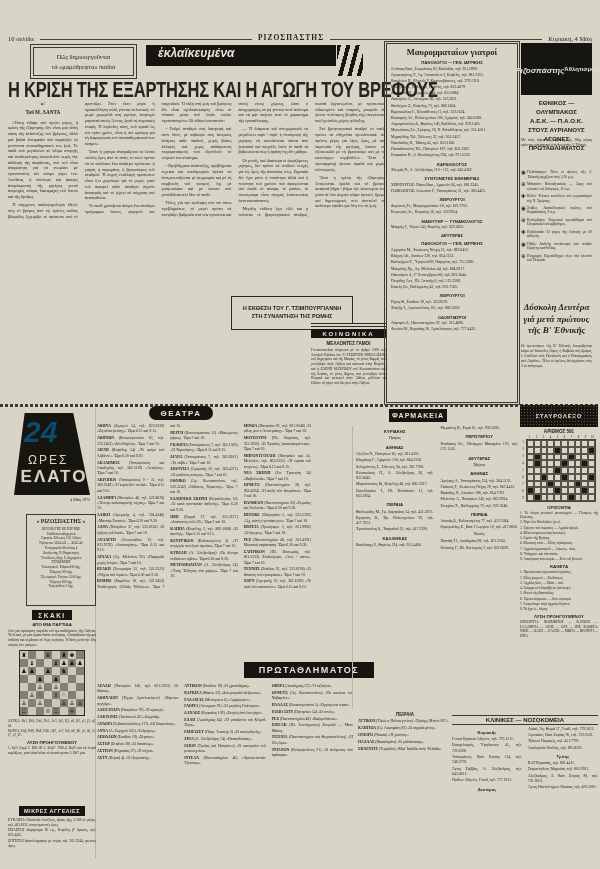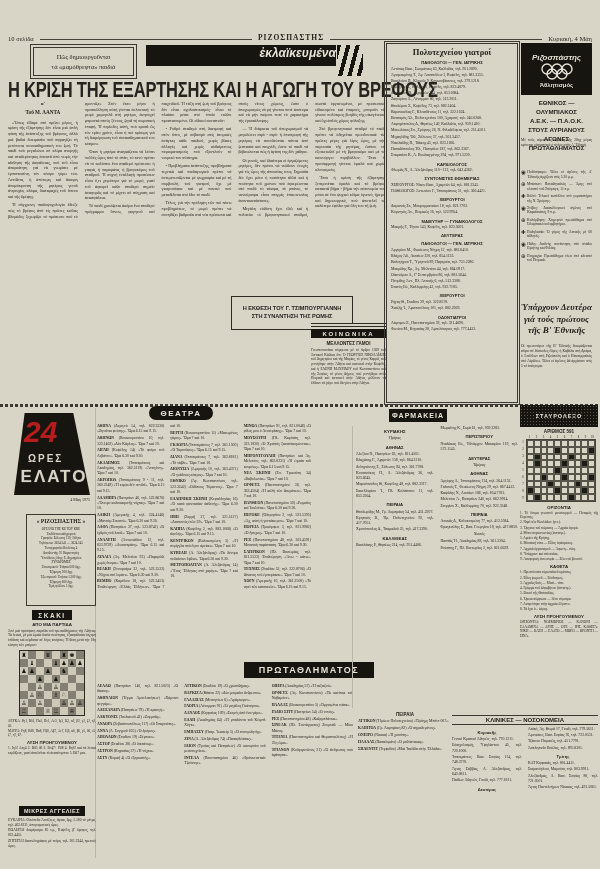--- a/index.html
+++ b/index.html
@@ -10,21 +10,21 @@
   .bar{background:#17150f;color:#e6e3d7;display:flex;align-items:center;justify-content:center;
        font-family:"Liberation Sans",sans-serif;font-weight:bold;}
   
   #hdr{left:8px;top:33px;width:584px;display:flex;align-items:flex-end;gap:6px;font-size:6.5px;}
   #hdr .hline{flex:1;border-bottom:1px solid #45423a;margin-bottom:2px;}
   #hdr .mid{font-weight:bold;font-size:7.5px;letter-spacing:1px;}
   
   #promo{left:33px;top:47px;width:99px;height:27px;border:1px solid #3c3a32;outline:1px solid #3c3a32;outline-offset:2px;
          display:flex;flex-direction:column;justify-content:center;text-align:center;font-size:6.4px;line-height:1.55;}
   
-  #banner{left:146px;top:45px;width:190px;height:21px;background:#17150f;color:#e6e3d7;padding:2px 0 1px 12px;box-sizing:border-box;text-align:right;}
+  #banner{left:146px;top:45px;width:190px;height:21px;background:#17150f;color:#e6e3d7;padding:2px 0 1px 12px;box-sizing:border-box;}
   #banner .l1{font-family:"Liberation Sans",sans-serif;font-weight:bold;font-style:italic;font-size:12px;line-height:1.05;}
   #banner .l2{display:inline-block;border:1px solid #d8d4c6;padding:0 4px;font-family:"Liberation Sans",sans-serif;
               font-weight:bold;font-size:9.5px;letter-spacing:1.2px;line-height:1.2;margin-top:1px;}
   #banner-stripes{left:337px;top:45px;width:26px;height:31px;
      background:repeating-linear-gradient(105deg,#17150f 0 4px,transparent 4px 9px);}
   
   #headline{left:8px;top:77px;width:378px;font-family:"Liberation Sans",sans-serif;font-weight:900;
             font-size:16.5px;letter-spacing:-0.2px;white-space:nowrap;transform:scaleY(1.32);transform-origin:top left;}
   
   #article{left:8px;top:101px;width:377px;height:302px;column-count:5;column-gap:7px;
@@ -62,22 +62,22 @@
   .fx-icon{float:left;font-size:5.5px;line-height:5px;margin-right:1.5px;}
   #teaser2{left:521px;top:302px;width:71px;font-weight:bold;font-style:italic;font-size:9px;line-height:1.3;text-align:center;}
   #teaser2-txt{left:521px;top:344px;width:71px;font-size:3.6px;line-height:1.38;}
   
   #rule405{left:0;top:404px;width:600px;height:3px;
      background:repeating-linear-gradient(90deg,#3c3a32 0 3px,transparent 3px 5px);}
   
   #logo24{left:10px;top:413px;width:84px;height:95px;}
   #logo24 .blk{position:absolute;left:4px;top:0;width:76px;height:82px;background:#17150f;
                clip-path:polygon(14% 0,78% 0,100% 100%,0 100%);}
-  #logo24 .n24{position:absolute;left:14px;top:2px;color:#b91c1c;font-weight:bold;font-style:italic;font-size:30px;font-family:"Liberation Sans",sans-serif;}
-  #logo24 .ores{position:absolute;left:18px;top:40px;color:#d8d4c6;font-weight:bold;font-size:10px;letter-spacing:2px;font-family:"Liberation Sans",sans-serif;}
+  #logo24 .n24{position:absolute;left:14px;top:2px;color:#0c4a6e;font-weight:bold;font-style:italic;font-size:30px;font-family:"Liberation Sans",sans-serif;}
+  #logo24 .ores{position:absolute;left:18px;top:40px;color:#d8d4c6;font-weight:normal;font-size:12px;letter-spacing:2px;font-family:"Liberation Sans",sans-serif;}
   #logo24 .rizos{position:absolute;left:6px;top:54px;width:76px;text-align:center;font-weight:bold;font-size:17px;letter-spacing:2px;
       color:#d8d4c6;font-family:"Liberation Sans",sans-serif;
       text-shadow:-0.7px 0 #26241f,0.7px 0 #26241f,0 -0.7px #26241f,0 0.7px #26241f;}
   #logo24 .dt{position:absolute;right:4px;top:84px;font-size:4px;}
   
   #masthead{left:26px;top:514px;width:70px;height:92px;border:1px solid #3c3a32;padding:2px;box-sizing:border-box;text-align:center;overflow:hidden;}
   #masthead .mt{font-weight:bold;font-size:5.5px;margin-bottom:1.5px;}
   #masthead div{font-size:3.2px;line-height:1.5;}
   
   #chess{left:8px;top:610px;width:88px;}
@@ -182,21 +182,21 @@
   </div>
 
   <div class="abs" id="koinonika">
     <div class="stripes"></div>
     <div class="bar kbar">ΚΟΙΝΩΝΙΚΑ</div>
     <div class="sub">ΜΕΛΛΟΝΤΕΣ ΓΑΜΟΙ</div>
     <div class="txt j">Γνωστοποιεῖται σύμφωνα μέ τό ἄρθρο 1369 τοῦ Ἀστικοῦ Κώδικα ὅτι: Ὁ ΓΕΩΡΓΙΟΣ ΝΙΚΟΛΑΪΔΗΣ τοῦ Δημητρίου καί τῆς Μαρίας, τό γένος Καρρᾶ, πού γεννήθηκε στήν Ἀθήνα καί κατοικεῖ στήν Κυψέλη, καί ἡ ΕΛΕΝΗ ΜΑΥΡΙΔΟΥ τοῦ Κωνσταντίνου καί τῆς Σοφίας, τό γένος Δήμου, πού γεννήθηκε στόν Πειραιᾶ καί κατοικεῖ στήν Ἀθήνα, μέλλουν νά ἔλθουν σέ γάμο πού θά γίνει στήν Ἀθήνα.</div>
   </div>
 
   <div class="abs" id="doctors">
-    <div class="title">Πολυτεχνείου γιατροί</div>
+    <div class="title">Μαυρομματαίων γιατροί</div>
   <div class="lh">ΠΑΘΟΛΟΓΟΙ — ΓΕΝ. ΙΑΤΡΙΚΗΣ</div>
       <div class="le">Ἀντύπας Βασ., Σωκράτους 63, Καλλιθέα, τηλ. 951.2890.</div>
       <div class="le">Ἁγιομαυρίτης Τ., Ἁγ. Ἀποστόλων 3, Κυψέλη, τηλ. 881.3355.</div>
       <div class="le">Βασιλείου Π., Κλειοῦς 9, Κουκουβάουνες, τηλ. 279.1218.</div>
       <div class="le">Γεωργίου Κ., Κάλβου 5, Κυψέλη, τηλ. 822.4079.</div>
       <div class="le">Δημητρίου Ν., Ἀχαρνῶν 244, τηλ. 853.0084.</div>
       <div class="le">Ζαφειρίου Ἀ., Λένορμαν 86, τηλ. 513.2011.</div>
       <div class="le">Θεοδώρου Σ., Κυψέλης 73, τηλ. 882.1404.</div>
       <div class="le">Καρανικόλας Γ., Κλεισθένους 11, τηλ. 322.1624.</div>
       <div class="le">Κατσαρός Ἀλ., Πολυτεχνείου 100, Ἀχαρναί, τηλ. 246.0268.</div>
@@ -226,21 +226,21 @@
       <div class="le">Πετρίδης Ἀντ., Πλ. Ἀττικῆς 6, τηλ. 512.3308.</div>
       <div class="le">Σπανός Εὐ., Καλλιρρόης 42, τηλ. 922.7185.</div>
       <div class="lh">ΧΕΙΡΟΥΡΓΟΙ</div>
       <div class="le">Ρήγας Θ., Σταδίου 39, τηλ. 322.8570.</div>
       <div class="le">Χατζῆς Ἰ., Ἀριστοτέλους 101, τηλ. 882.2269.</div>
       <div class="lh">ΟΔΟΝΤΙΑΤΡΟΙ</div>
       <div class="le">Λάμπρου Σ., Πανεπιστημίου 59, τηλ. 321.4690.</div>
       <div class="le">Φωτίου Μ., Κηφισίας 28, Ἀμπελόκηποι, τηλ. 777.4432.</div>
     </div>
 
-  <div class="abs bar" id="sportsbox" style="flex-direction:column;">
+  <div class="abs bar" id="sportsbox" style="flex-direction:row;">
     <div class="brand">Ριζοσπάστης</div>
     <svg width="44" height="20" viewBox="0 0 44 20">
       <g fill="none" stroke="#e6e3d7" stroke-width="1.4">
         <circle cx="12" cy="7" r="5"></circle>
           <circle cx="22" cy="7" r="5"></circle>
           <circle cx="32" cy="7" r="5"></circle>
         <circle cx="17" cy="12" r="5"></circle>
           <circle cx="27" cy="12" r="5"></circle>
       </g>
     </svg>
@@ -257,21 +257,21 @@
   <div class="abs" id="fixtures">
       <div class="le"><span class="fx-icon">◉</span>Ποδόσφαιρο: Ὅλοι οἱ ἀγῶνες τῆς Α' Ἐθνικῆς ἀρχίζουν στίς 5.30 μ.μ.</div>
       <div class="le"><span class="fx-icon">⊕</span>Μπάσκετ: Παναθηναϊκός — Ἄρης στό κλειστό τοῦ Σπόρτιγκ, 11 π.μ.</div>
       <div class="le"><span class="fx-icon">✚</span>Βόλεϊ: Τελικοί κυπέλλου στό γυμναστήριο τῆς Ν. Σμύρνης.</div>
       <div class="le"><span class="fx-icon">◉</span>Στίβος: Διασυλλογικοί ἀγῶνες στό Καραϊσκάκη, 9 π.μ.</div>
       <div class="le"><span class="fx-icon">⊕</span>Κολύμβηση: Χειμερινό πρωτάθλημα στό Ὁλυμπιακό κολυμβητήριο.</div>
       <div class="le"><span class="fx-icon">✚</span>Ποδηλασία: Ὁ γύρος τῆς Ἀττικῆς μέ 60 ἀθλητές.</div>
       <div class="le"><span class="fx-icon">◉</span>Πάλη: Διεθνής συνάντηση στό στάδιο Εἰρήνης καί Φιλίας.</div>
       <div class="le"><span class="fx-icon">⊕</span>Πυγμαχία: Πρωτάθλημα νέων στό κλειστό τοῦ Πειραιᾶ.</div>
     </div>
-  <div class="abs" id="teaser2">Ὑπάρχουν Δευτέρα γιά τούς πρώτους τῆς Β' Ἐθνικῆς</div>
+  <div class="abs" id="teaser2">Δύσκολη Δευτέρα γιά μετά πρώτους τῆς Β' Ἐθνικῆς</div>
   <div class="abs j" id="teaser2-txt">Οἱ πρωτοπόροι τῆς Β' Ἐθνικῆς δοκιμάζονται αὔριο σέ δύσκολες ἕδρες: ἡ Καβάλα στή Δράμα, ὁ Ἀπόλλων στή Ριζούπολη καί ὁ Πανσερραϊκός στό Αἰγάλεω. Ὅλοι οἱ ἀγῶνες θά ἀρχίσουν στίς 5 τό ἀπόγευμα.</div>
 
   <div class="abs" id="rule405"></div>
   <div class="abs" id="vline1"></div>
 
   <div class="abs" id="logo24">
     <div class="blk"></div>
     <div class="n24">24</div>
     <div class="ores">ΩΡΕΣ</div>
     <div class="rizos">ΕΛΑΤΟ</div>

